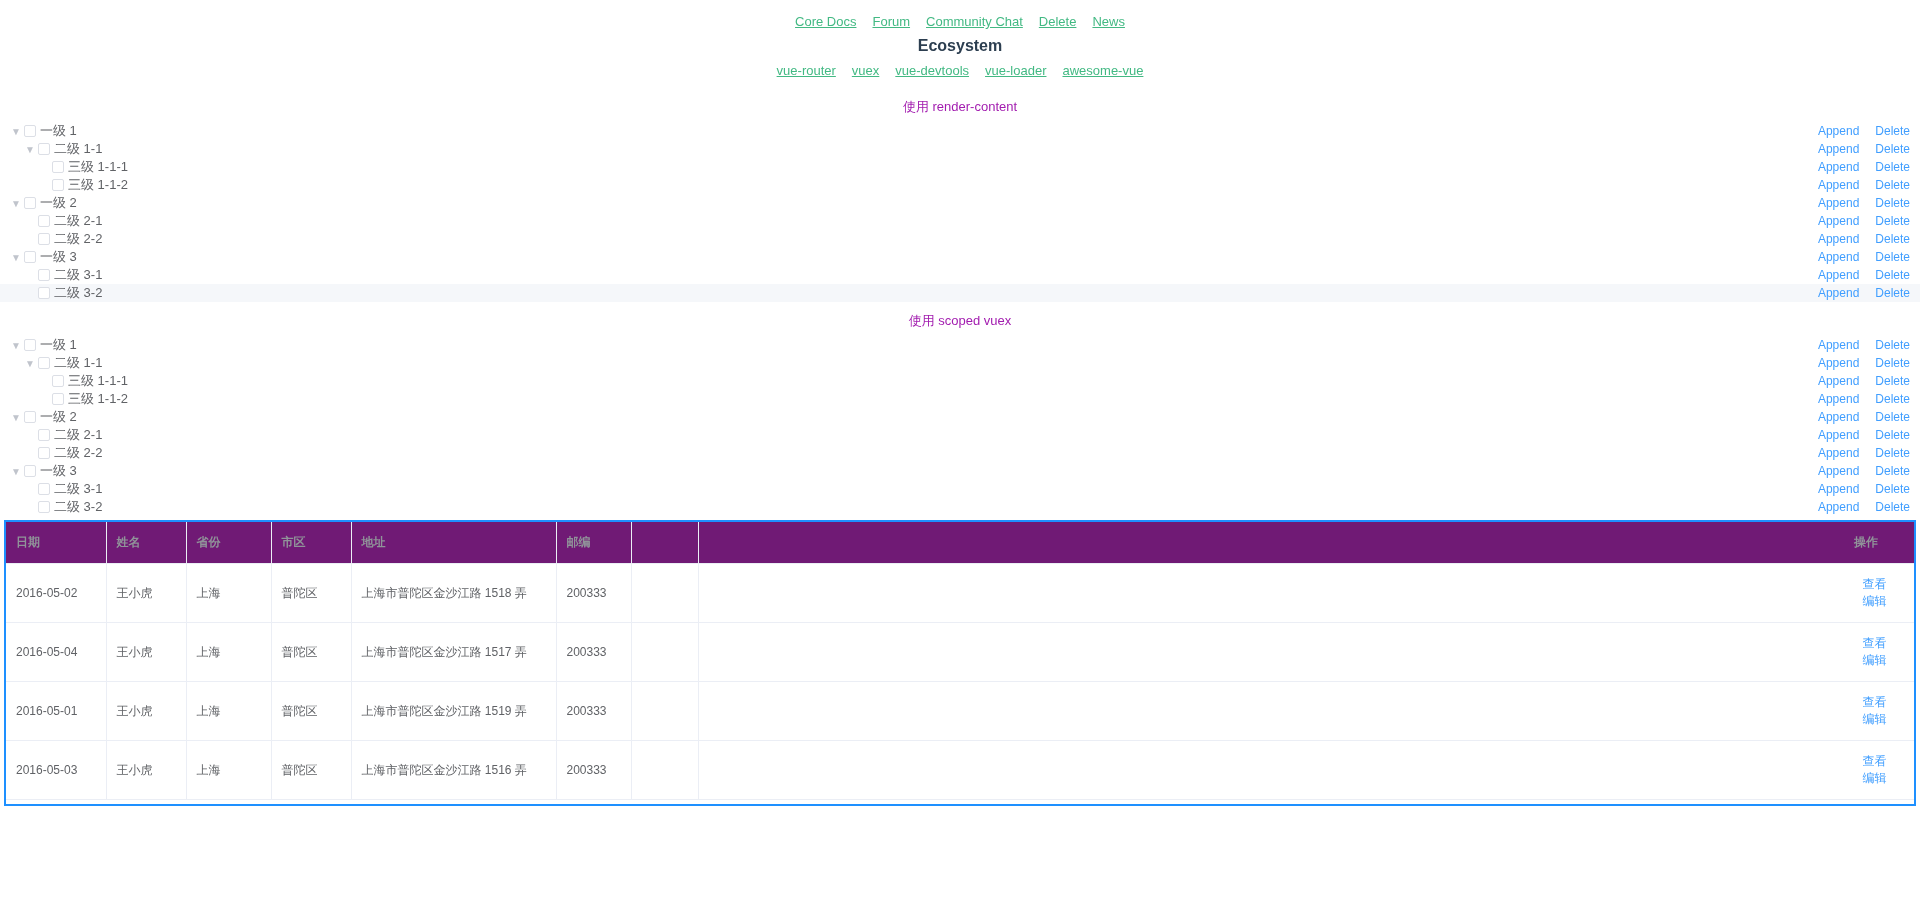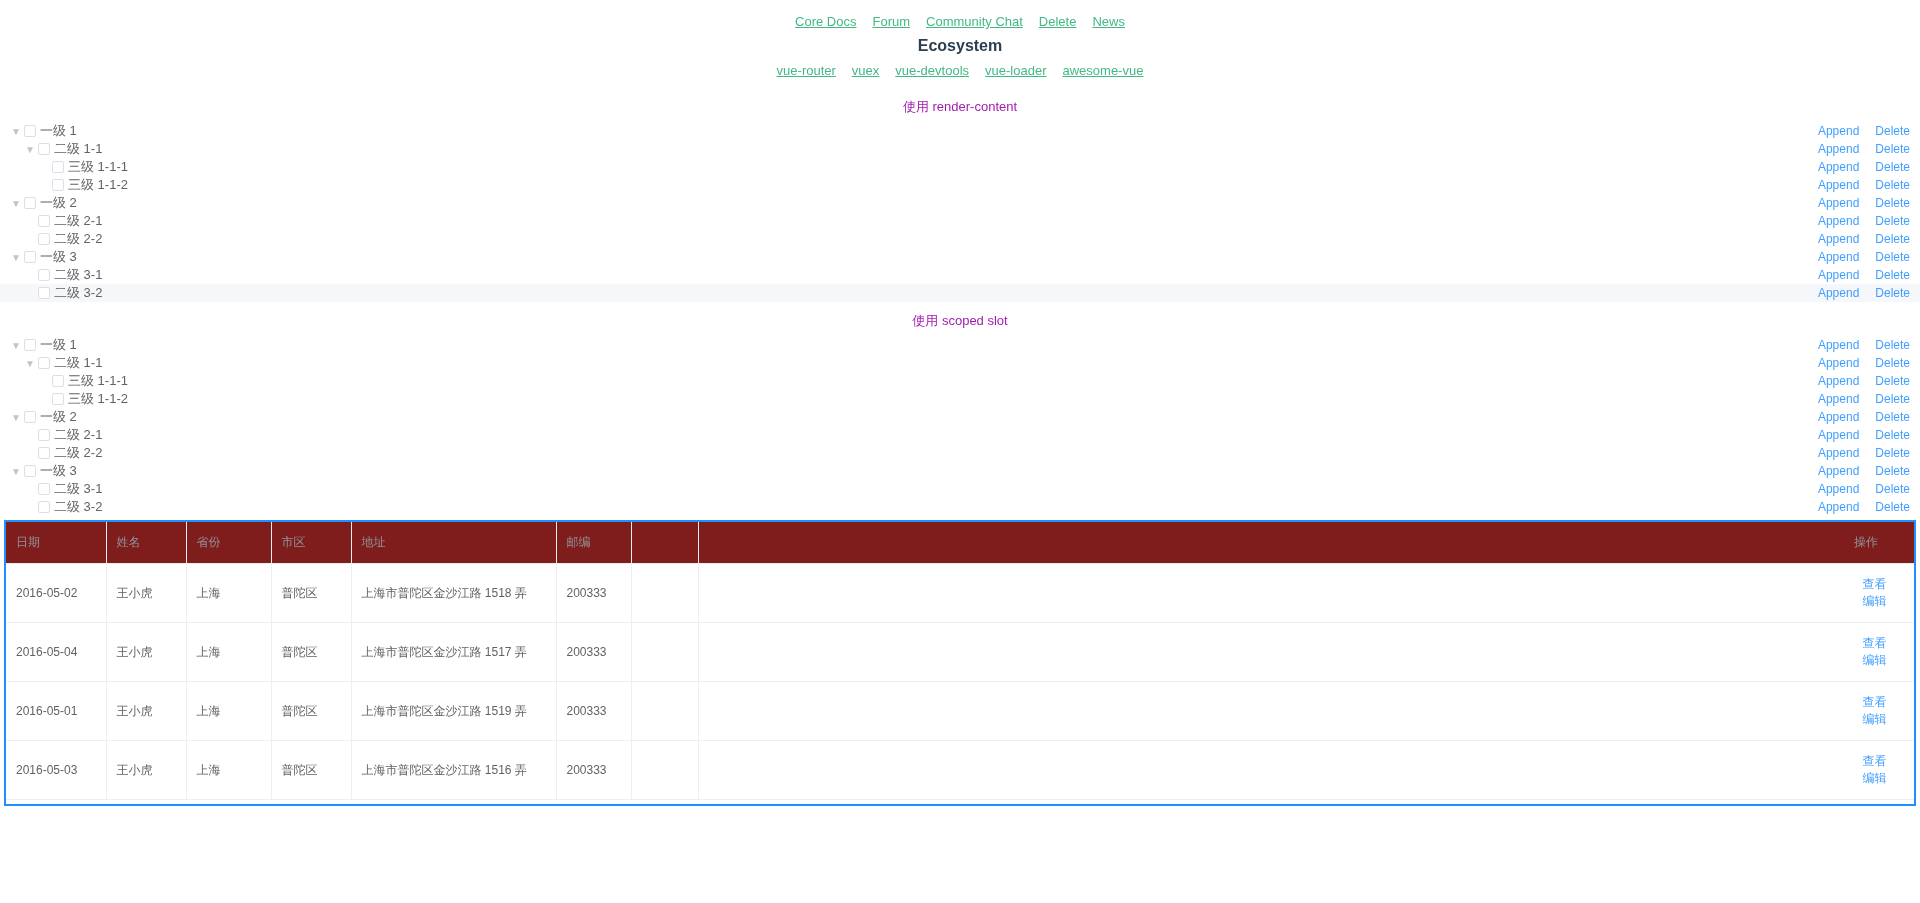--- a/index.html
+++ b/index.html
@@ -106,22 +106,22 @@
   font-size: 12px;
   color: #606266;
 }
 .data-table th, .data-table td {
   text-align: left;
   padding: 12px 10px;
   border-bottom: 1px solid #ebeef5;
 }
 .data-table th {
   color: #909399;
-  font-weight: 400;
-  background: #7f1d1d;
+  font-weight: 700;
+  background: #701a75;
   border-right: 1px solid #ebeef5;
 }
 .data-table td {
   border-right: 1px solid #ebeef5;
 }
 .col-date { width: 100px; }
 .col-name { width: 80px; }
 .col-prov { width: 85px; }
 .col-city { width: 80px; }
 .col-addr { width: 205px; }
@@ -259,21 +259,21 @@
         <span class="checkbox"></span>
         <span class="node-label">二级 3-2</span>
       </div>
       <div class="node-actions">
         <a>Append</a>
         <a>Delete</a>
       </div>
     </div>
   </div>
 
-<div class="subtitle">使用 scoped slot</div>
+<div class="subtitle">使用 scoped vuex</div>
 <div class="tree" id="tree2">
     <div class="tree-node">
       <div class="node-left" style="padding-left: 10px;">
         <span class="expand-icon">▼</span>
         <span class="checkbox"></span>
         <span class="node-label">一级 1</span>
       </div>
       <div class="node-actions">
         <a>Append</a>
         <a>Delete</a>

